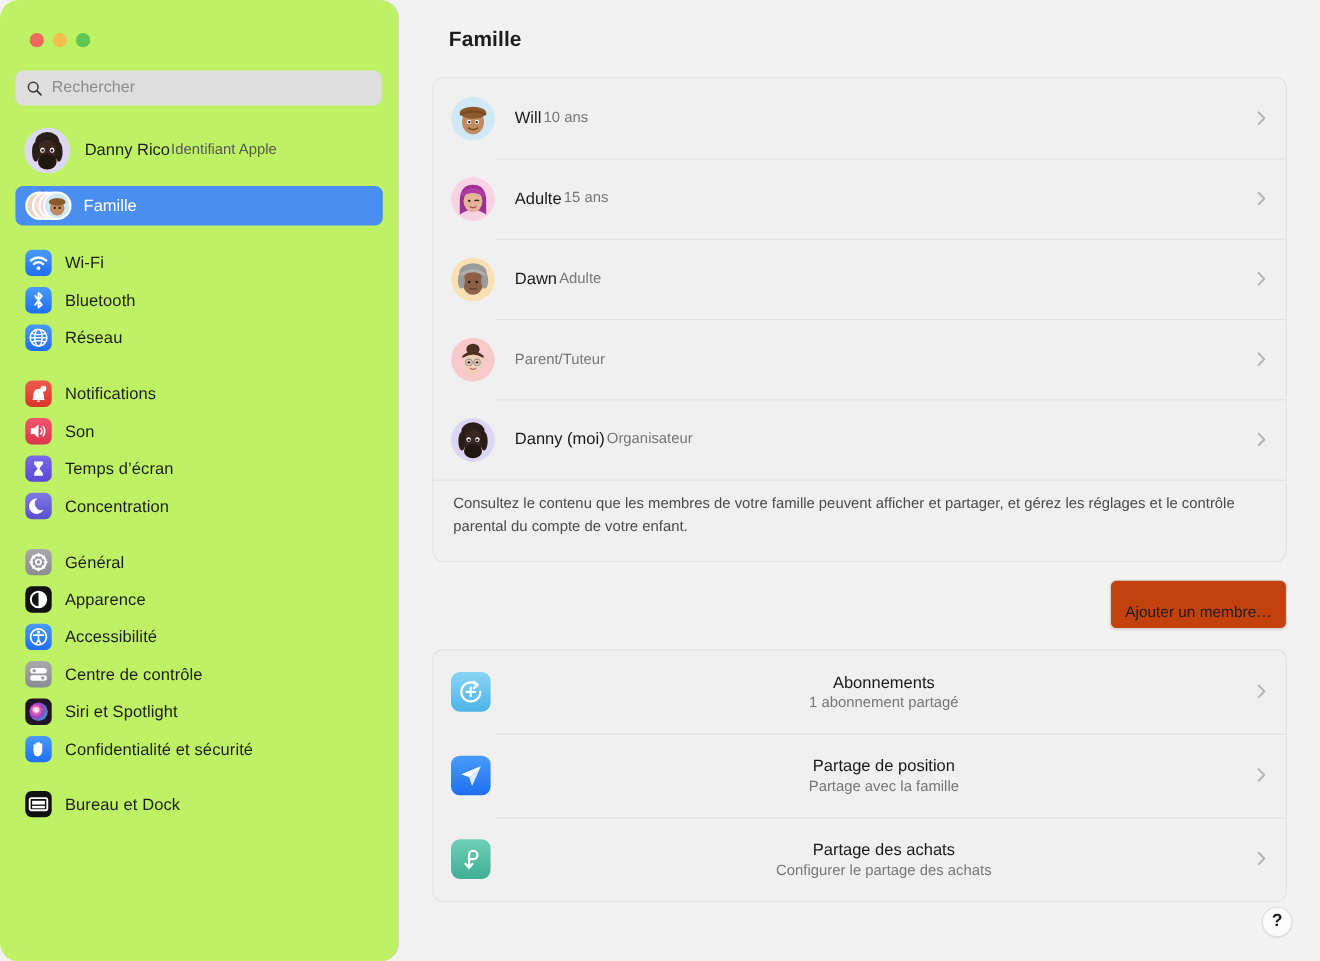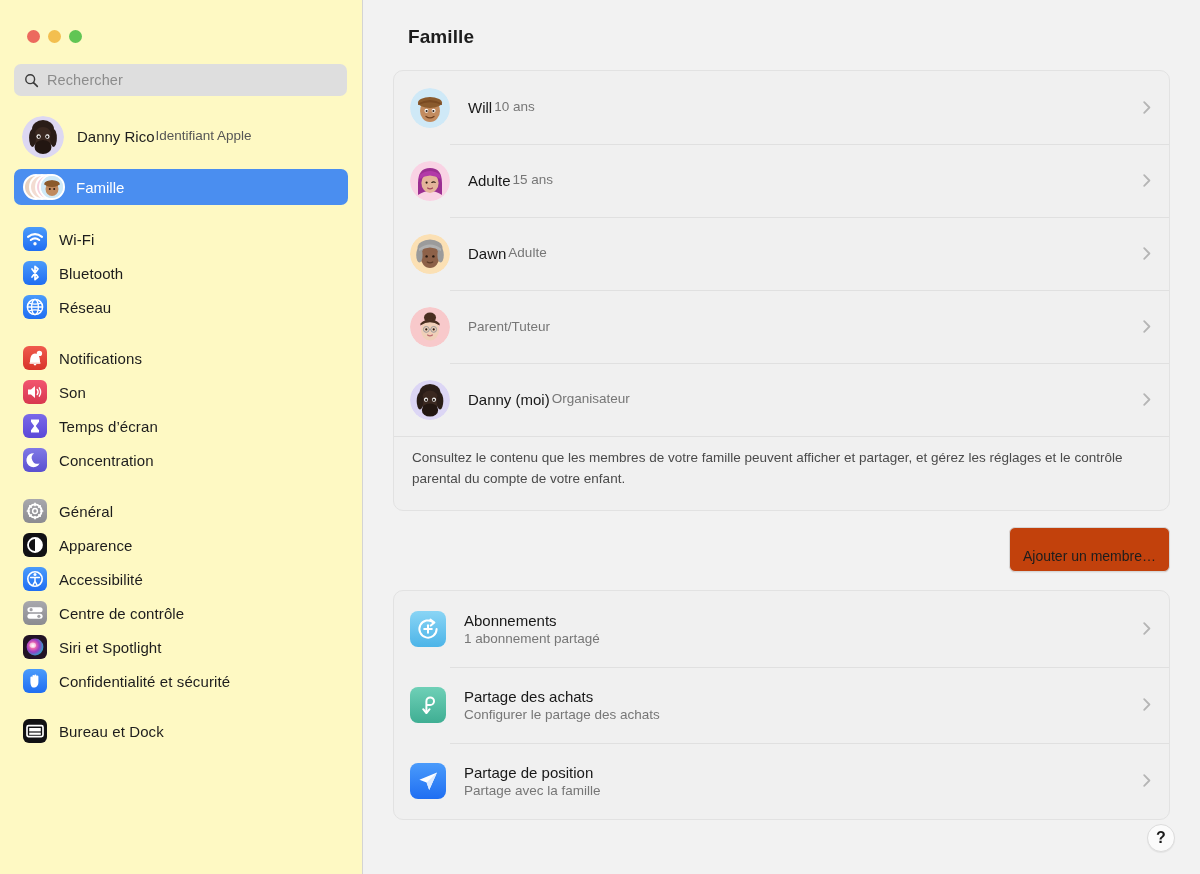--- a/index.html
+++ b/index.html
@@ -13,25 +13,26 @@
   .window {
     position: relative;
     width: 1200px; height: 874px;
     display: flex;
     background: #f2f2f2;
   }
 
   
   .sidebar {
     width: 363px; height: 874px;
-    background: #fef9c3;
+    background: #bef264;
     border-right: 1px solid #d4d4d4;
     position: relative;
     flex: 0 0 363px;
     overflow: hidden;
+    border-radius: 17px;
   }
   .traffic {
     display: flex; gap: 8px;
     padding: 30px 0 0 27px;
     align-items: center;
   }
   .light { width: 13px; height: 13px; border-radius: 50%; }
   .light.red    { background: #ec6a5e; }
   .light.yellow { background: #f3bf4f; }
   .light.green  { background: #61c554; }
@@ -191,21 +192,21 @@
     padding: 0 18px 0 16px;
     position: relative;
     cursor: default;
   }
   .s-ico {
     width: 36px; height: 36px; border-radius: 8px;
     flex: 0 0 36px; margin-right: 18px;
     display: flex; align-items: center; justify-content: center;
     overflow: hidden;
   }
-  .s-txt { display: flex; flex-direction: column; gap: 2px; flex: 1 1 auto; }
+  .s-txt { display: flex; flex-direction: column; gap: 2px; flex: 1 1 auto; text-align: center; }
   .s-name { font-size: 15px; color: #181818; }
   .s-sub  { font-size: 13.5px; color: #767676; }
 
   .help-btn {
     position: absolute; right: 25px; bottom: 22px;
     width: 28px; height: 28px; border-radius: 50%;
     background: #fbfbfb;
     border: 1px solid #dcdcdc;
     box-shadow: 0 1px 1px rgba(0,0,0,.06);
     display: flex; align-items: center; justify-content: center;
@@ -582,49 +583,49 @@
         <div class="s-txt">
           <span class="s-name">Abonnements</span>
           <span class="s-sub">1 abonnement partagé</span>
         </div>
         <svg class="chev" viewBox="0 0 8 13">
           <path d="M1.2 1.2 L6.4 6.5 L1.2 11.8" stroke="#6e6e6e" stroke-width="1.8" fill="none" stroke-linecap="round" stroke-linejoin="round"></path>
         </svg>
       </div>
 
       <div class="srow">
+        <div class="s-ico" style="background:linear-gradient(#4a9bfb,#1f6ef2);">
+          <svg viewBox="0 0 36 36" width="36" height="36">
+            <path d="M27 9.6 L9.4 16.8 L16.6 19.6 L19.2 27 Z" fill="#fff"></path>
+            <path d="M16.6 19.6 L27 9.6 L19.2 27 Z" fill="#dceaff"></path>
+          </svg>
+        </div>
+        <div class="s-txt">
+          <span class="s-name">Partage de position</span>
+          <span class="s-sub">Partage avec la famille</span>
+        </div>
+        <svg class="chev" viewBox="0 0 8 13">
+          <path d="M1.2 1.2 L6.4 6.5 L1.2 11.8" stroke="#6e6e6e" stroke-width="1.8" fill="none" stroke-linecap="round" stroke-linejoin="round"></path>
+        </svg>
+      </div>
+
+      <div class="srow">
         <div class="s-ico" style="background:linear-gradient(#6fd0b7,#3fae93);">
           <svg viewBox="0 0 36 36" width="36" height="36">
             <path d="M16.4 25.6 V14.2 a3.8 3.8 0 1 1 3.8 3.8 h-3.8" stroke="#fff" stroke-width="2" fill="none" stroke-linecap="round" stroke-linejoin="round"></path>
             <path d="M13.2 22.2 L16.4 26 L19.6 22.2" stroke="#fff" stroke-width="2" fill="none" stroke-linecap="round" stroke-linejoin="round"></path>
           </svg>
         </div>
         <div class="s-txt">
           <span class="s-name">Partage des achats</span>
           <span class="s-sub">Configurer le partage des achats</span>
         </div>
         <svg class="chev" viewBox="0 0 8 13">
           <path d="M1.2 1.2 L6.4 6.5 L1.2 11.8" stroke="#6e6e6e" stroke-width="1.8" fill="none" stroke-linecap="round" stroke-linejoin="round"></path>
         </svg>
       </div>
 
-      <div class="srow">
-        <div class="s-ico" style="background:linear-gradient(#4a9bfb,#1f6ef2);">
-          <svg viewBox="0 0 36 36" width="36" height="36">
-            <path d="M27 9.6 L9.4 16.8 L16.6 19.6 L19.2 27 Z" fill="#fff"></path>
-            <path d="M16.6 19.6 L27 9.6 L19.2 27 Z" fill="#dceaff"></path>
-          </svg>
-        </div>
-        <div class="s-txt">
-          <span class="s-name">Partage de position</span>
-          <span class="s-sub">Partage avec la famille</span>
-        </div>
-        <svg class="chev" viewBox="0 0 8 13">
-          <path d="M1.2 1.2 L6.4 6.5 L1.2 11.8" stroke="#6e6e6e" stroke-width="1.8" fill="none" stroke-linecap="round" stroke-linejoin="round"></path>
-        </svg>
-      </div>
-
     </div>
 
     <div class="help-btn">?</div>
 
   </div>
 </div>
 
 </body></html>

